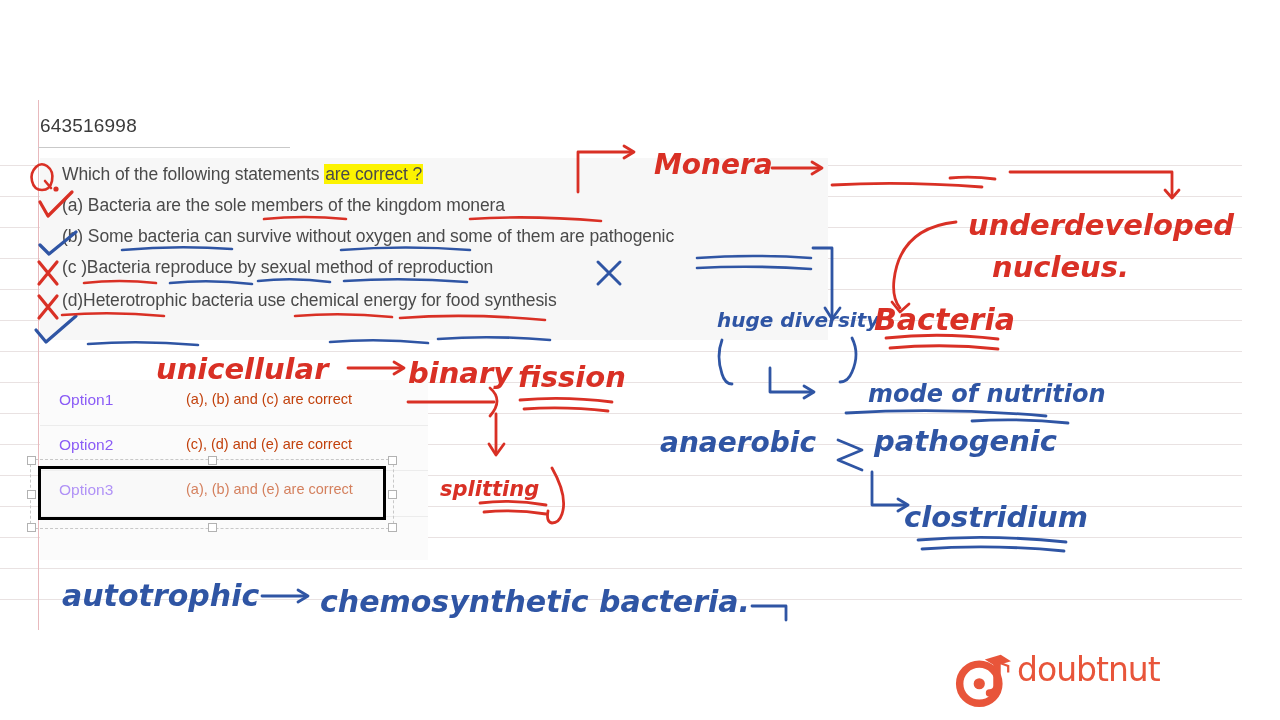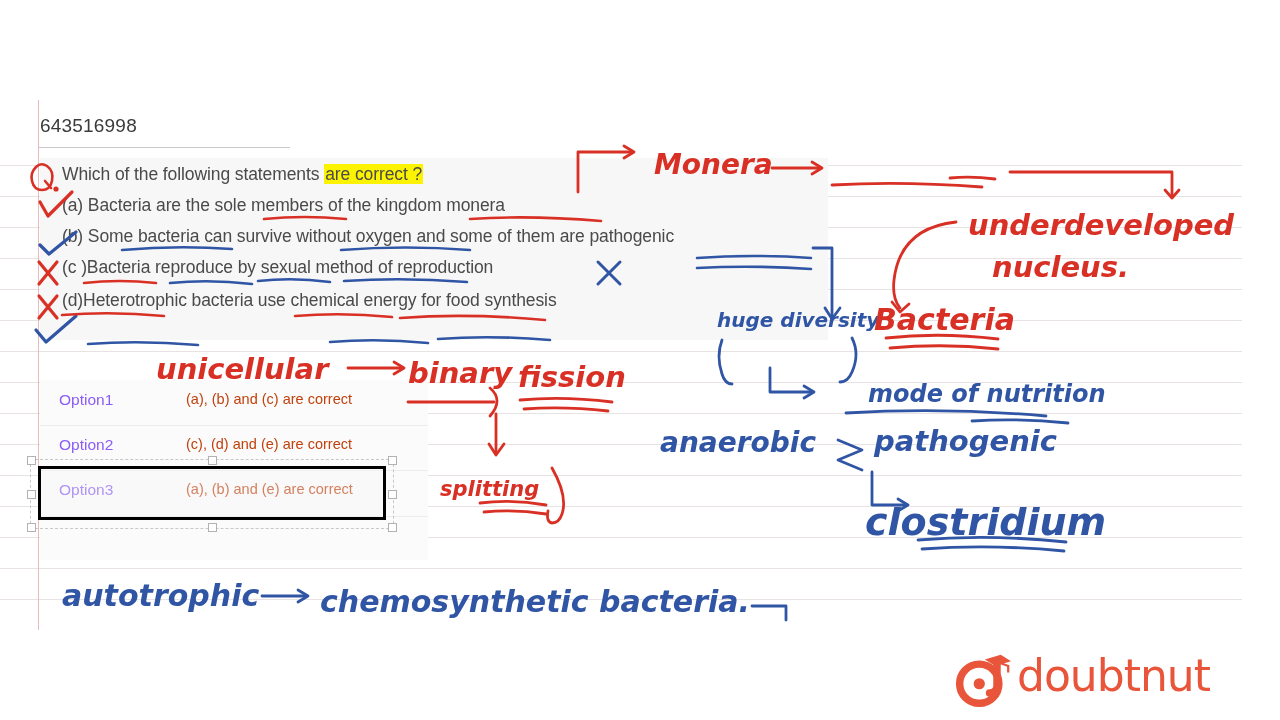--- a/index.html
+++ b/index.html
@@ -87,21 +87,21 @@
   }
   .red{color:#d93025;}
   .blue{color:#2f55a4;}
   .hw-it{font-style:italic;}
 
   svg.ink{position:absolute;left:0;top:0;width:1280px;height:720px;overflow:visible;pointer-events:none;}
 
   
   .logo-wrap{position:absolute;left:955px;top:648px;width:300px;height:66px;}
   .logo-text{
-    position:absolute;left:62px;top:2px;font-size:44px;color:#e8553a;
+    position:absolute;left:62px;top:2px;font-size:33px;color:#e8553a;
     font-family:"DejaVu Sans", sans-serif;letter-spacing:-1px;
   }
   .cursor-icon{
     position:absolute;left:1264px;top:108px;width:12px;height:12px;opacity:.55;
   }
 </style>
 </head>
 <body>
 
 <div id="stage">
@@ -281,21 +281,21 @@
 
   <div class="hw red hw-it" style="left:654px;top:148px;font-size:28px;">Monera</div>
   <div class="hw red hw-it" style="left:968px;top:208px;font-size:29px;">underdeveloped</div>
   <div class="hw red hw-it" style="left:992px;top:250px;font-size:29px;">nucleus.</div>
 
   <div class="hw blue hw-it" style="left:717px;top:308px;font-size:20px;">huge diversity</div>
   <div class="hw red hw-it" style="left:874px;top:302px;font-size:30px;">Bacteria</div>
   <div class="hw blue hw-it" style="left:836px;top:380px;font-size:24px;margin-left:32px;">mode of nutrition</div>
   <div class="hw blue hw-it" style="left:660px;top:426px;font-size:28px;">anaerobic</div>
   <div class="hw blue hw-it" style="left:874px;top:424px;font-size:29px;">pathogenic</div>
-  <div class="hw blue hw-it" style="left:865px;top:500px;font-size:38px;">clostridium</div>
+  <div class="hw blue hw-it" style="left:904px;top:500px;font-size:29px;">clostridium</div>
 
   <div class="hw red hw-it" style="left:156px;top:352px;font-size:29px;">unicellular</div>
   <div class="hw red hw-it" style="left:408px;top:356px;font-size:29px;">binary</div>
   <div class="hw red hw-it" style="left:518px;top:360px;font-size:29px;">fission</div>
   <div class="hw red hw-it" style="left:440px;top:456px;font-size:21px;margin-top:21px;">splitting</div>
 
   <div class="hw blue hw-it" style="left:320px;top:584px;font-size:30px;">chemosynthetic bacteria.</div>
   <div class="hw blue hw-it" style="left:62px;top:578px;font-size:30px;">autotrophic</div>
 
   <svg class="cursor-icon" viewBox="0 0 12 12">

